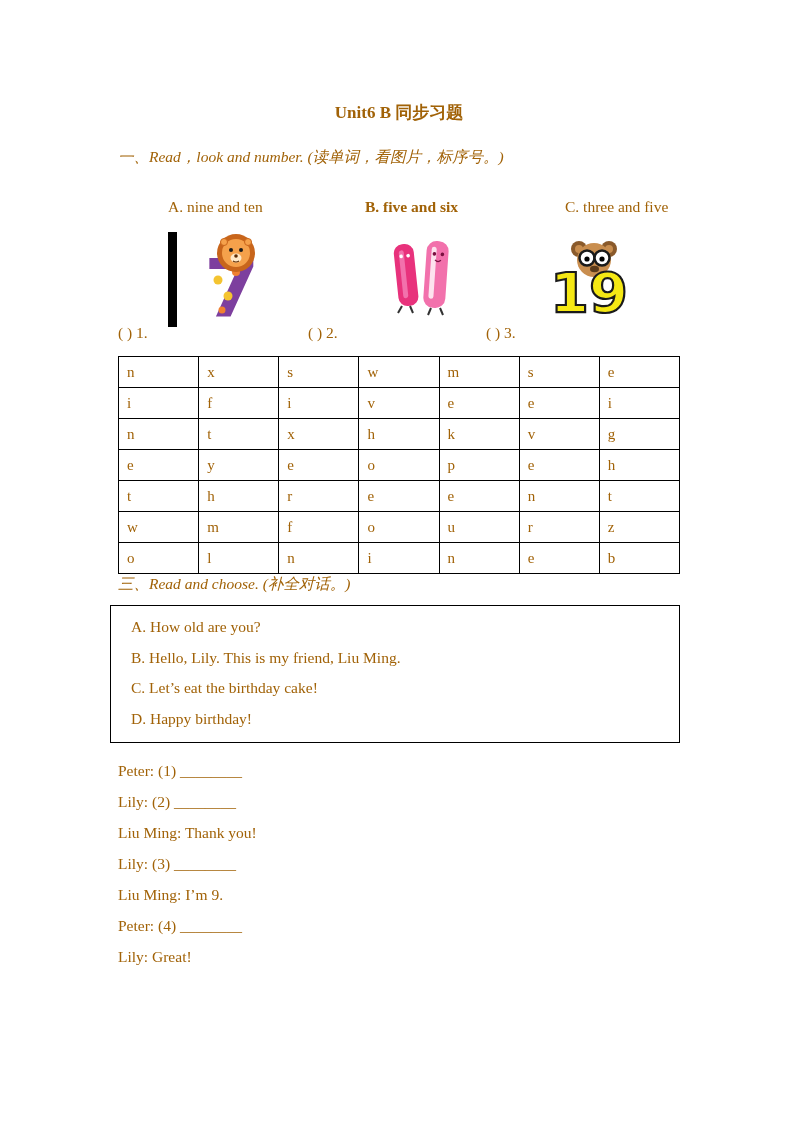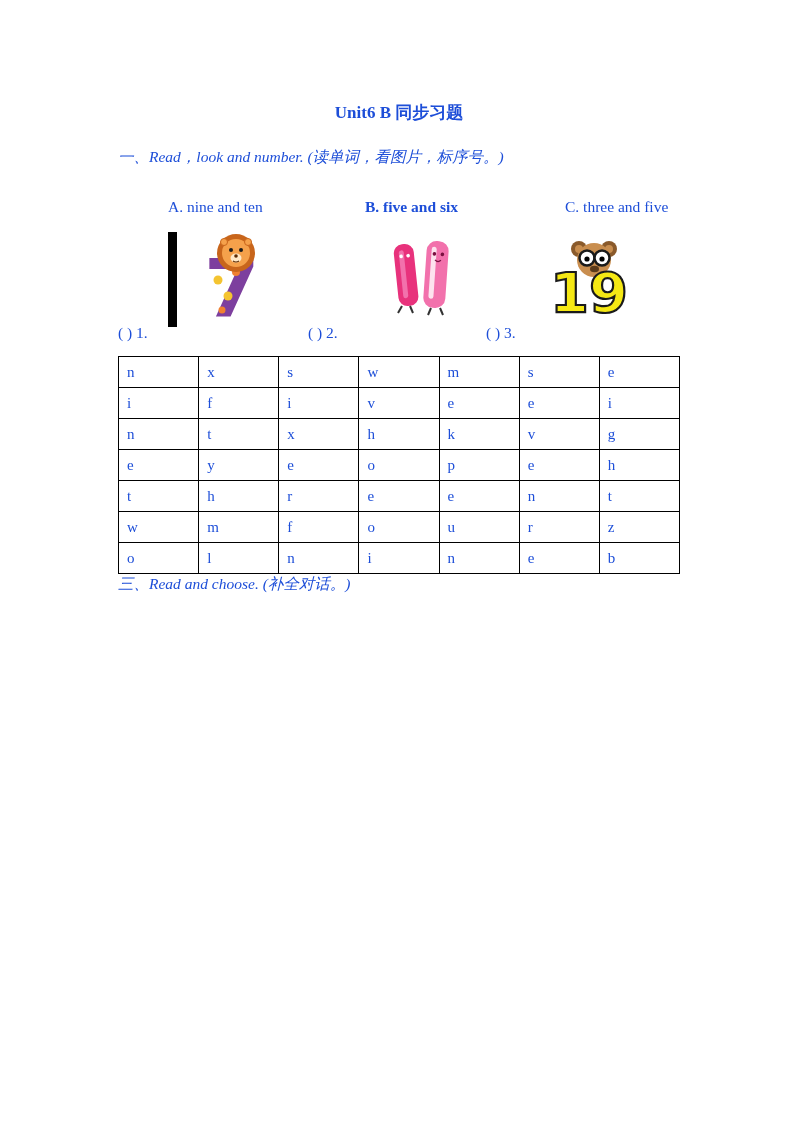--- a/index.html
+++ b/index.html
@@ -4,21 +4,21 @@
 <style>
   * { margin: 0; padding: 0; box-sizing: border-box; }
   body { background: #ffffff; }
   .page {
     position: relative;
     width: 793px;
     height: 1122px;
     background: #ffffff;
     font-family: "Liberation Serif", "DejaVu Serif", serif;
     font-size: 15.5px;
-    color: #1d4ed8;
+    color: #a16207;
     padding: 100px 113px 0 118px;
     overflow: hidden;
   }
   .title {
     text-align: center;
     font-weight: bold;
     font-size: 17px;
     line-height: 26px;
   }
   .sec-heading {
@@ -228,15 +228,30 @@
         <td>i</td>
         <td>n</td>
         <td>e</td>
         <td>b</td>
       </tr>
     </tbody>
   </table>
 
   <div class="sec-heading sec3-heading">三、Read and choose. (补全对话。)</div>
 
-
+  <div class="choice-box">
+    <div>A. How old are you?</div>
+    <div>B. Hello, Lily. This is my friend, Liu Ming.</div>
+    <div>C. Let’s eat the birthday cake!</div>
+    <div>D. Happy birthday!</div>
+  </div>
+
+  <div class="dialogue">
+    <div>Peter: (1) ________</div>
+    <div>Lily: (2) ________</div>
+    <div>Liu Ming: Thank you!</div>
+    <div>Lily: (3) ________</div>
+    <div>Liu Ming: I’m 9.</div>
+    <div>Peter: (4) ________</div>
+    <div>Lily: Great!</div>
+  </div>
 
 </div>
 
 </body></html>

